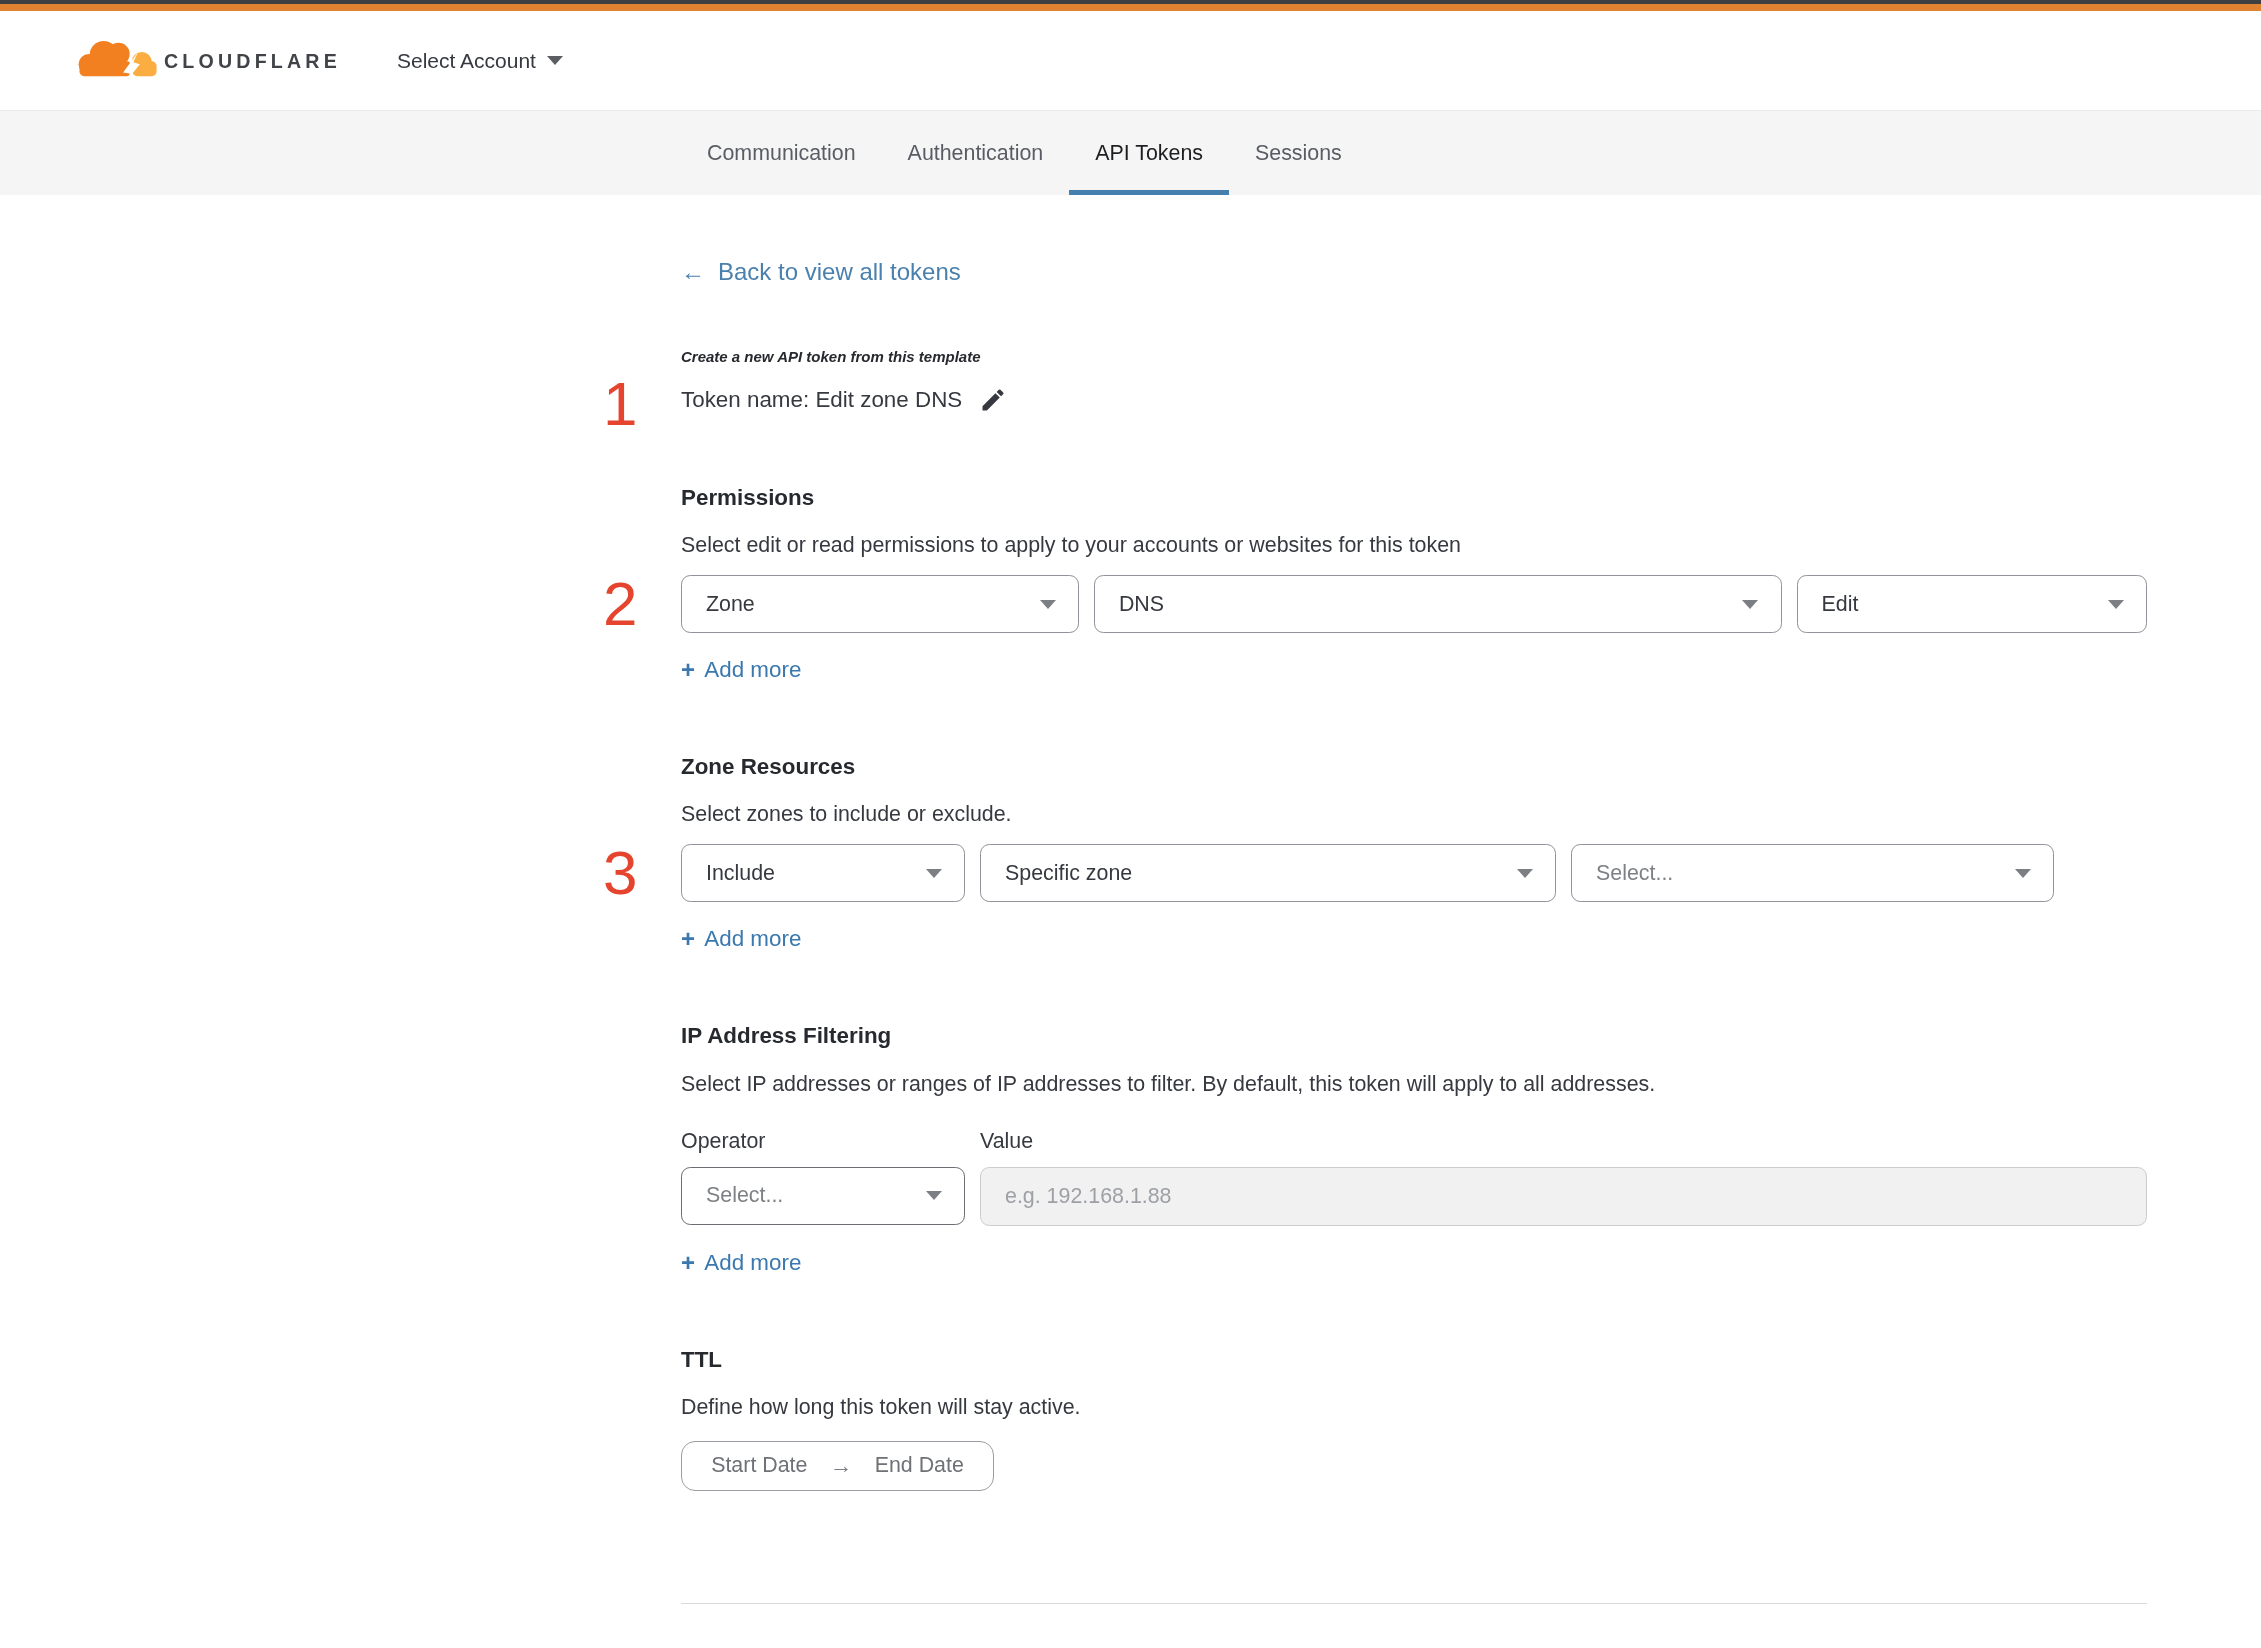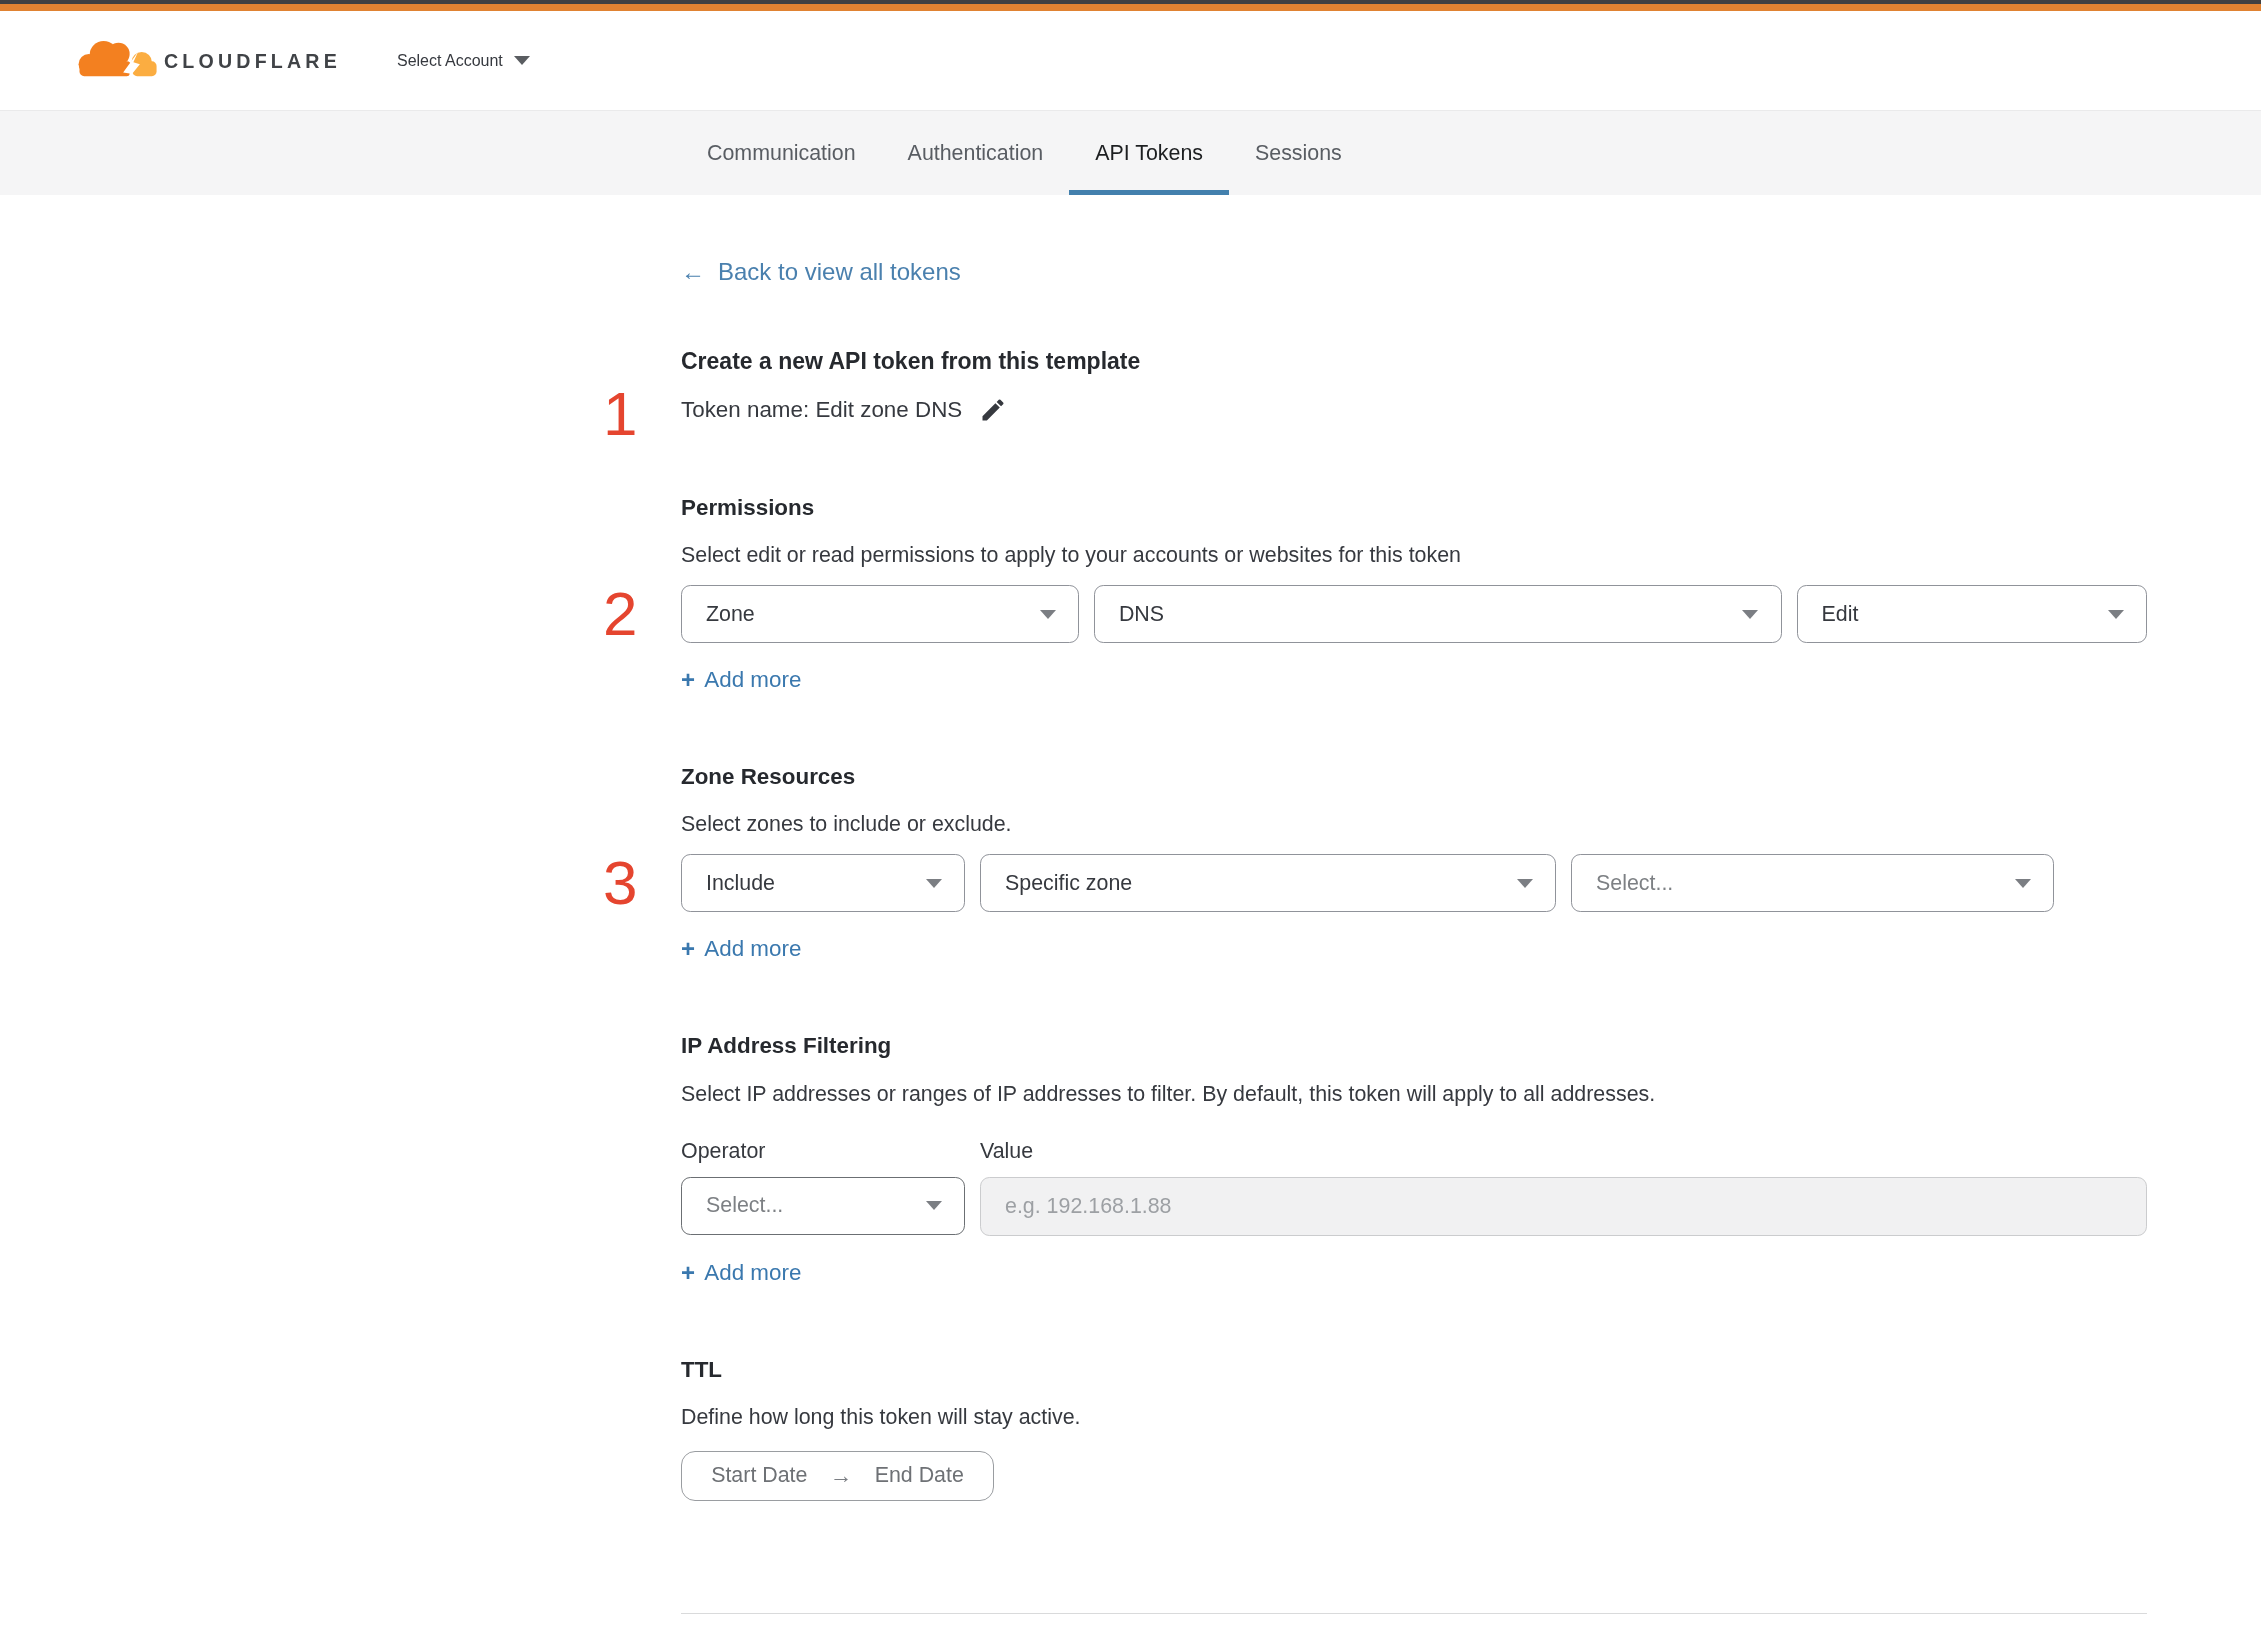--- a/index.html
+++ b/index.html
@@ -8,39 +8,39 @@
     width:2262px; height:1648px; overflow:hidden; position:relative;
     font-family:"Liberation Sans", sans-serif; color:#36393f;
   }
   .strip-dark { height:3.7px; background:#3f4042; }
   .strip-orange { height:7.5px; background:#e08232; }
 
   
   .header { height:99px; background:#fff; display:flex; align-items:center; padding-left:73px; }
   .logo { display:flex; flex-direction:row; align-items:center; cursor:pointer; }
   .logo-text { font-size:19.6px; font-weight:700; letter-spacing:4.2px; color:#404347; margin-top:0.9px; }
-  .account { margin-left:56px; font-size:16px; color:#36393f; display:flex; align-items:center; gap:11px; cursor:pointer; }
+  .account { margin-left:56px; font-size:21px; color:#36393f; display:flex; align-items:center; gap:11px; cursor:pointer; }
   .caret { width:0; height:0; border-left:8.4px solid transparent; border-right:8.4px solid transparent; border-top:9.3px solid #7b7e83; }
   .caret.dark { border-top-color:#5a5d61; }
 
   
   .tabbar { height:85px; background:#f5f5f6; border-top:0.9px solid #eaeaeb; }
   .tabs { display:flex; margin-left:681px; height:100%; }
   .tab { padding:0 26px; display:flex; align-items:center; font-size:21.4px; color:#595d63; position:relative; cursor:pointer; }
   .tab.active { color:#1d1f21; font-weight:500; }
   .tab.active::after { content:""; position:absolute; left:0; right:0; bottom:0; height:5.6px; background:#4380ad; }
 
   
   .content { margin-left:681px; width:1466px; position:relative; }
   .back-link { display:inline-flex; align-items:center; gap:13px; margin-top:63px; color:#4a80ae; font-size:24px; text-decoration:none; cursor:pointer; }
 
   .sec { position:relative; }
   .sec-template { margin-top:62px; }
   .sec-gap { margin-top:71px; }
-  h2 { font-size:23px; font-weight:700; color:#26292e; }
+  h2 { font-size:15px; font-weight:700; color:#26292e;font-style:italic; }
   h3 { font-size:22.4px; font-weight:700; color:#26292e; }
   .token-row { margin-top:20.5px; font-size:22.4px; display:flex; align-items:center; gap:17px; position:relative; }
   .pencil { cursor:pointer; display:inline-flex; }
 
   .step-num { position:absolute; left:-78px; font-size:62px; line-height:1; color:#e5452f; font-weight:400; }
   .num-token { top:-13px; }
   .num-row { top:50%; transform:translateY(-50%); }
 
   .section-desc { font-size:21.4px; margin-top:22.4px; color:#36393f; }
   .dd-row { display:flex; gap:15px; margin-top:17px; position:relative; }

